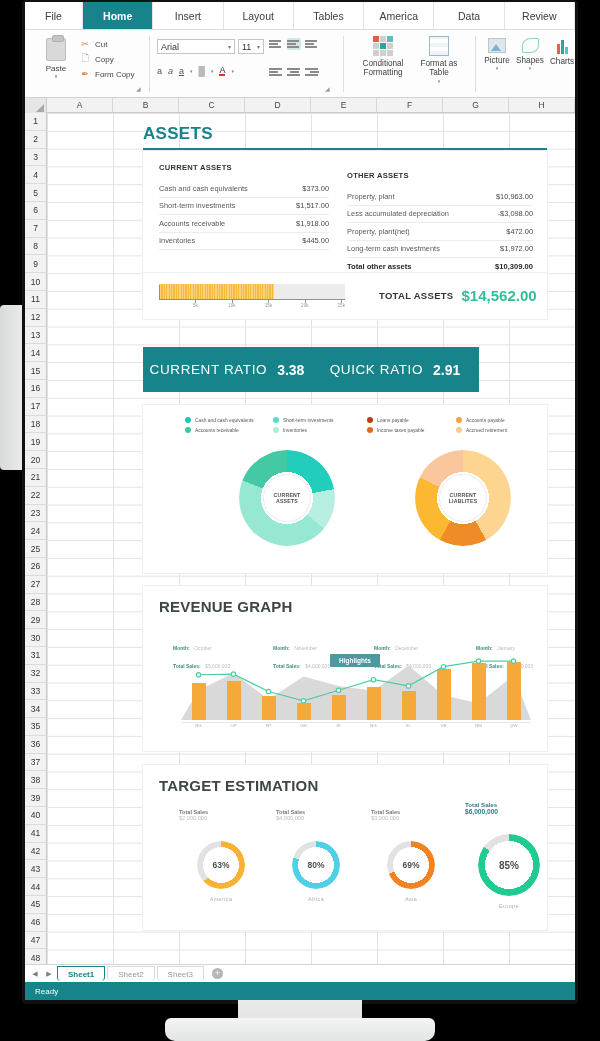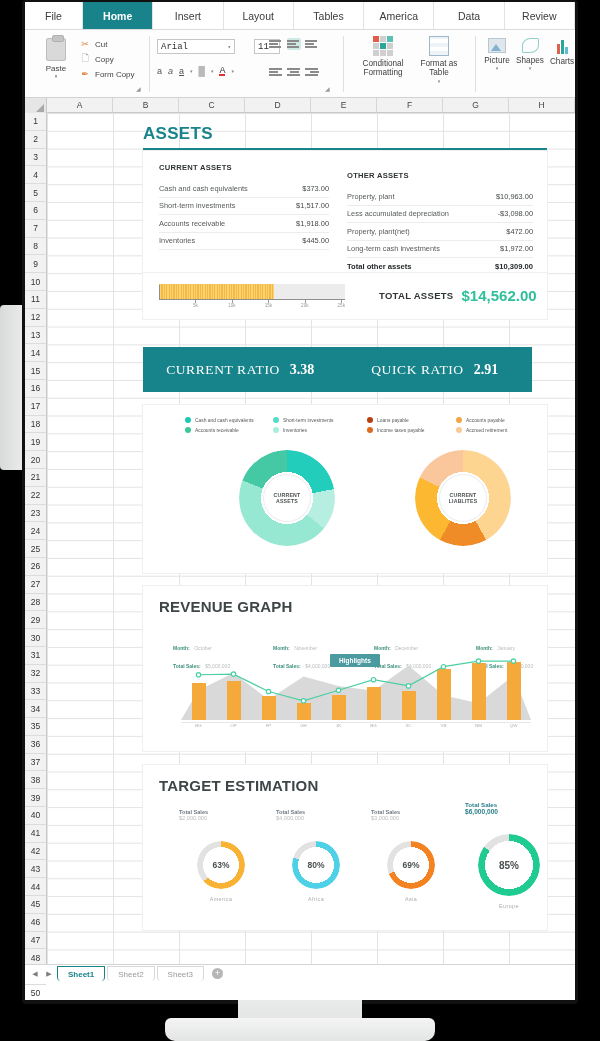--- a/index.html
+++ b/index.html
@@ -271,21 +271,21 @@
           <div class="mini-row">
             <span class="mini-ico" style="color:#e0843f;">✒</span>
             <span class="rlabel">Form Copy</span>
           </div>
         </div>
         <div style="position:absolute;left:103px;top:55px;font-size:6px;color:#999;">◢</div>
       </div>
       <div class="rsep" style="left:124px;"></div>
 
       <div class="rgroup" style="left:132px;width:180px;">
-        <div style="position:absolute;left:0;top:9px;display:flex;gap:19px;font-family:Liberation Mono, monospace;">
+        <div style="position:absolute;left:0;top:9px;display:flex;gap:3px;">
           <div class="fontbox">
             <span>Arial</span>
             <span class="caretmini">▾</span>
           </div>
           <div class="sizebox">
             <span>11</span>
             <span class="caretmini">▾</span>
           </div>
         </div>
         <div style="position:absolute;left:112px;top:8px;display:flex;gap:4px;align-items:center;">
@@ -532,21 +532,21 @@
                 <div class="ta-tick" style="left: 98%;"></div>
                 <div class="ta-ticklab" style="left: 98%;">25k</div>
               </div>
           </div>
           <div style="position:absolute;left:236px;top:14px;display:flex;align-items:center;gap:8px;">
             <span class="ta-label">TOTAL ASSETS</span>
             <span class="ta-value">$14,562.00</span>
           </div>
         </div>
 
-        <div class="ratio-band" style="left:96px;top:234px;width:389px;height:45px;font-family:Liberation Serif, serif;">
+        <div class="ratio-band" style="left:96px;top:234px;width:336px;height:45px;">
           <div class="ratio-unit">
             <span class="ratio-name">CURRENT RATIO</span>
             <span class="ratio-val">3.38</span>
           </div>
           <div class="ratio-unit">
             <span class="ratio-name">QUICK RATIO</span>
             <span class="ratio-val">2.91</span>
           </div>
         </div>
 
@@ -721,15 +721,18 @@
         </div>
       <div class="sheettab">
           <span>Sheet2</span>
         </div>
       <div class="sheettab">
           <span>Sheet3</span>
         </div>
       <div class="addsheet">+</div>
     </div>
 
+    <div class="statusbar">
+      <span>Ready</span>
+    </div>
 
   </div>
 </div>
 
 </body></html>

